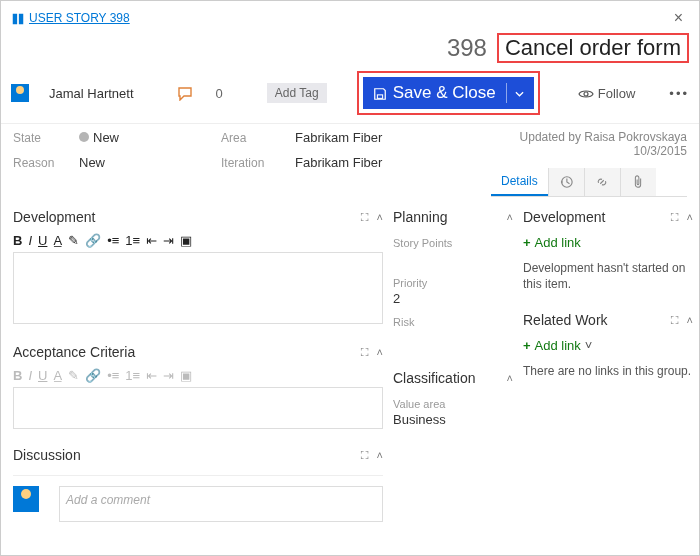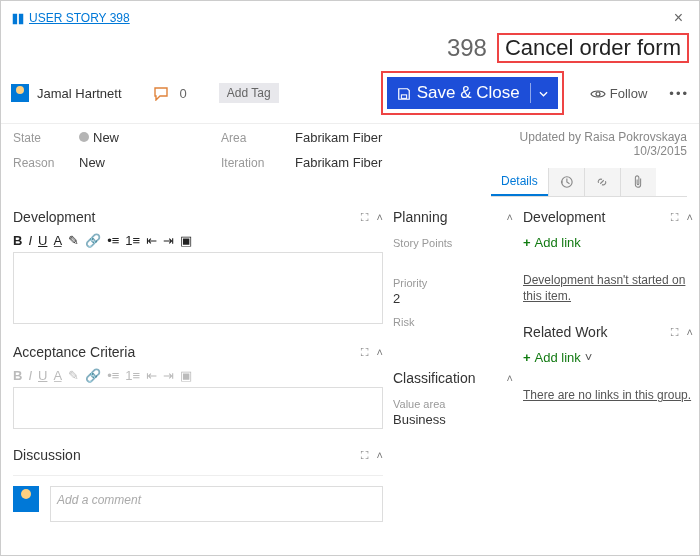--- a/index.html
+++ b/index.html
@@ -4,21 +4,21 @@
 <style>
   * { box-sizing: border-box; margin: 0; padding: 0; }
   body { font-family: "Segoe UI", Arial, sans-serif; font-size: 13px; color: #333; background: #fff; width: 700px; height: 556px; overflow: hidden; position: relative; border: 1px solid #ccc; }
   .header-row { display: flex; align-items: center; padding: 6px 10px 0 10px; }
   .book-icon { color: #0078d7; margin-right: 4px; }
   .breadcrumb-link { color: #0078d7; text-decoration: underline; font-size: 12px; }
   .close-x { margin-left: auto; color: #666; font-size: 16px; cursor: pointer; padding: 2px 6px; }
   .title-row { display: flex; align-items: center; padding: 4px 10px 6px 10px; gap: 10px; justify-content: flex-end; }
   .id-number { font-size: 24px; color: #666; }
   .title-input { font-size: 22px; color: #222; border: 2.5px solid #e44; padding: 0 6px; flex: 0 0 auto; }
-  .meta-row { display: flex; align-items: center; padding: 2px 10px 8px 10px; gap: 8px; }
+  .meta-row { display: flex; align-items: center; padding: 2px 10px 8px 10px; gap: 20px; }
   .avatar-sm { width: 18px; height: 18px; background: #0078d7; display: inline-block; position: relative; }
   .avatar-sm::after { content:""; position:absolute; top:2px; left:5px; width:8px; height:8px; background:#ffd080; border-radius:50%; }
   .user-name { color: #333; font-size: 13px; }
   .chat-icon { color: #e0833b; margin-left: 24px; }
   .comment-count { color: #666; margin-left: 2px; }
   .add-tag { background: #e8e8ec; color: #666; font-size: 12px; padding: 3px 8px; margin-left: 24px; }
   .save-wrap { margin-left: auto; border: 2.5px solid #e44; padding: 4px; display:flex; align-items:center;}
   .save-btn { background: #1d4ed8; color: #fff; padding: 6px 10px; display: inline-flex; align-items: center; gap: 6px; font-size: 17px; }
   .save-btn .chev { border-left: 1px solid rgba(255,255,255,.5); padding-left: 8px; margin-left:4px;}
   .follow { color:#555; margin-left:18px; display:inline-flex; gap:4px; }
@@ -43,23 +43,23 @@
   .expand-ic { font-size:11px; color:#777;}
   .toolbar { display:flex; gap:6px; color:#222; font-size:13px; padding:2px 0 4px 0; align-items:center;}
   .toolbar.disabled { color:#bbb; }
   .toolbar span { display:inline-block; }
   .editor-box { border:1px solid #ddd; height:72px; background:#fff; }
   .editor-box.small { height:42px; }
   .mid-label { font-size:11px; color:#999; margin-top:6px;}
   .mid-value { font-size:13px; color:#333; margin-top:2px;}
   .add-link { color:#137a13; font-size:13px; display:inline-flex; align-items:center; gap:4px; margin-top:4px;}
   .plus-green { color:#107c10; font-weight:bold;}
-  .dev-text { color:#555; font-size:12px; margin-top:22px; line-height:1.35;text-decoration:underline;}
+  .dev-text { color:#555; font-size:12px; margin-top:10px; line-height:1.35;}
   .discussion { margin-top:14px; }
-  .disc-input-row { display:flex; gap:11px; align-items:flex-start; margin-top:6px; border-top:1px solid #eee; padding-top:10px;}
+  .disc-input-row { display:flex; gap:20px; align-items:flex-start; margin-top:6px; border-top:1px solid #eee; padding-top:10px;}
   .avatar-med { width:26px; height:26px; background:#0078d7; position:relative;}
   .avatar-med::after { content:""; position:absolute; top:3px; left:8px; width:10px; height:10px; background:#ffd080; border-radius:50%;}
   .comment-box { flex:1; border:1px solid #ddd; height:36px; padding:6px; color:#aaa; font-style:italic; font-size:12px;}
   svg { display:inline-block; vertical-align:middle;}
 </style>
 </head>
 <body>
 
 <div class="header-row">
   <span class="book-icon">

